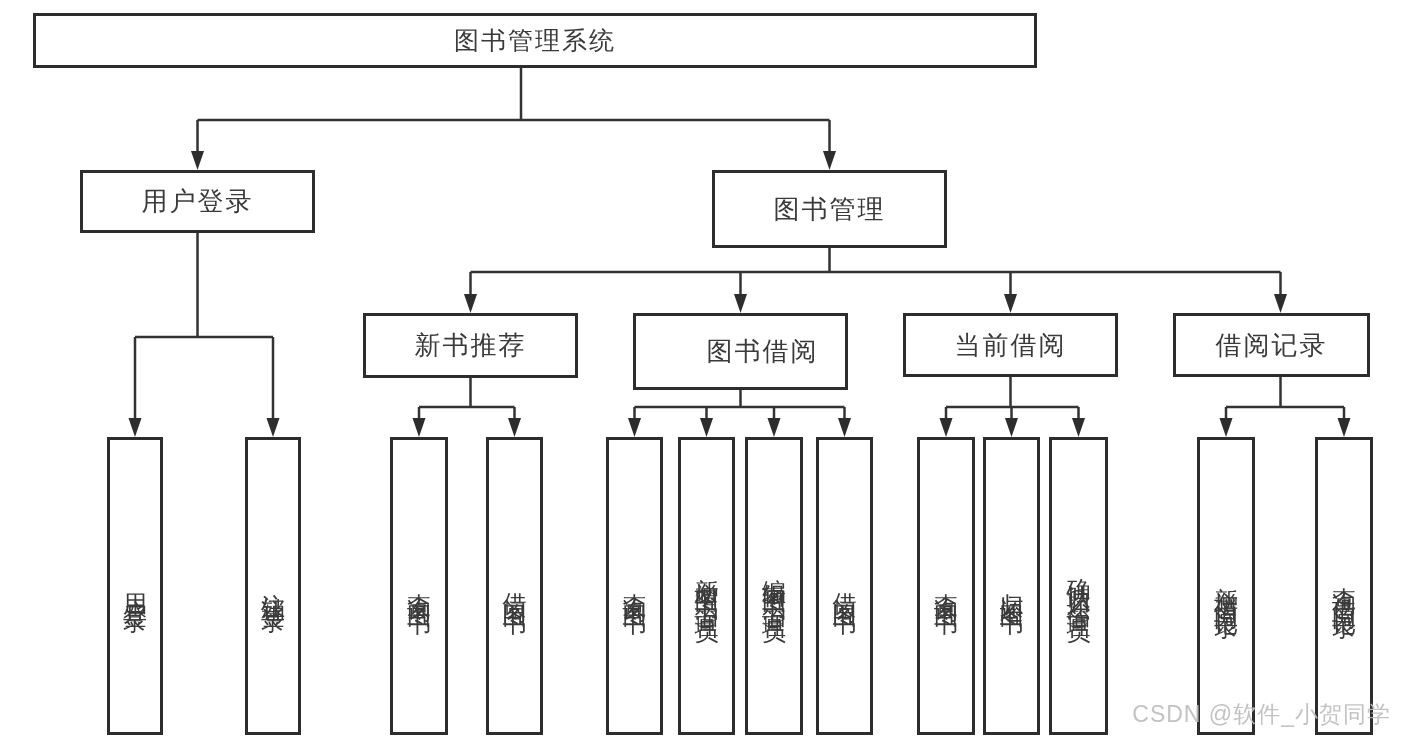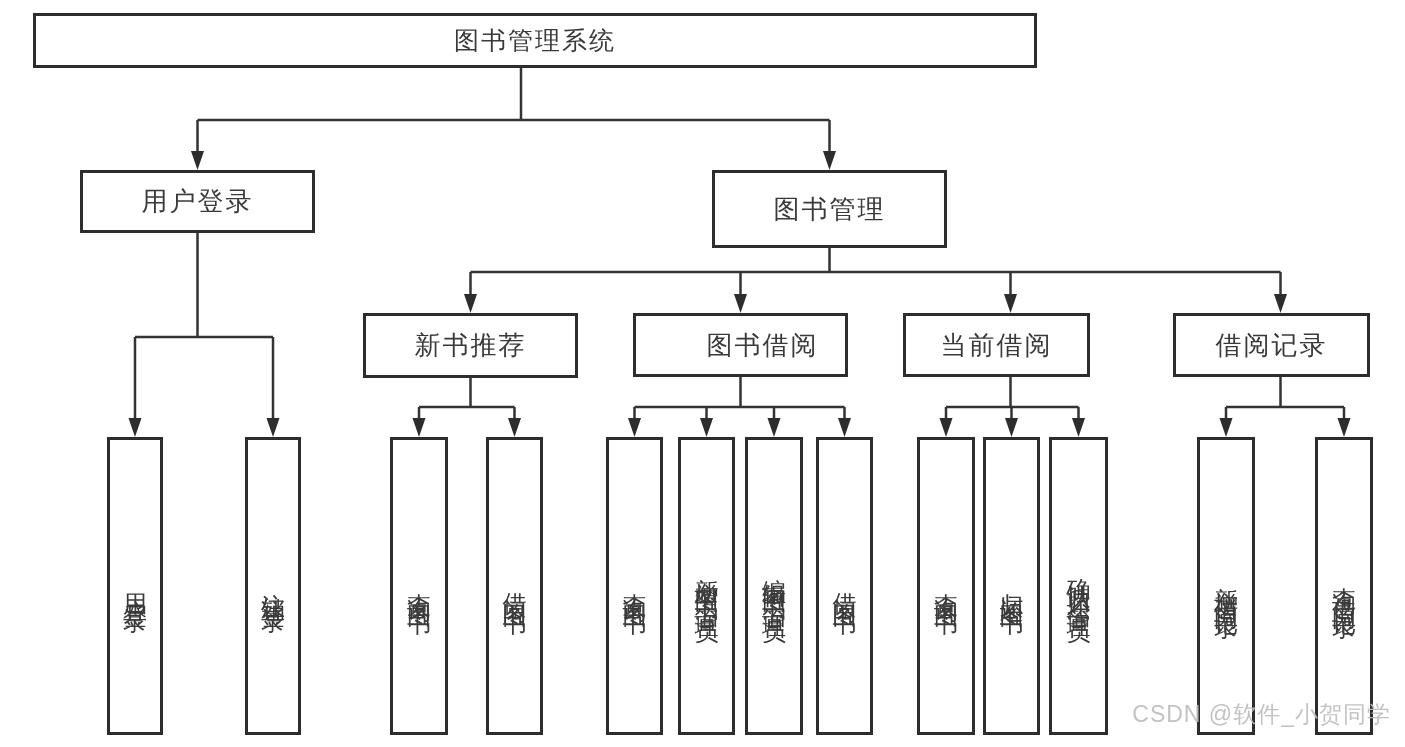--- a/index.html
+++ b/index.html
@@ -102,22 +102,22 @@
       <polygon points="1344,437 1337.5,418 1350.5,418"></polygon>
     </g>
   </svg>
 
   <div class="hbox" style="left:19px; top:13px; width:1004px; height:55px; font-size:25px;margin-left:14px;">图书管理系统</div>
 
   <div class="hbox" style="left:80px; top:170px; width:235px; height:63px;">用户登录</div>
   <div class="hbox" style="left:712px; top:170px; width:235px; height:78px;">图书管理</div>
 
   <div class="hbox" style="left:363px; top:313px; width:215px; height:65px;">新书推荐</div>
-  <div class="hbox" style="left:633px; top:313px; width:215px; height:64px;padding-left:44px;">图书借阅</div>
-  <div class="hbox" style="left:903px; top:313px; width:187px; height:64px;">当前借阅</div>
+  <div class="hbox" style="left:633px; top:313px; width:215px; height:77px;padding-left:44px;">图书借阅</div>
+  <div class="hbox" style="left:903px; top:313px; width:215px; height:64px;">当前借阅</div>
   <div class="hbox" style="left:1173px; top:313px; width:197px; height:64px;">借阅记录</div>
 
   <div class="vbox" style="left:107px; width:56px;">
     <span class="vtext">用户登录</span>
   </div>
   <div class="vbox" style="left:245px; width:56px;">
     <span class="vtext">注销登录</span>
   </div>
 
   <div class="vbox" style="left:390px; width:58px;">

